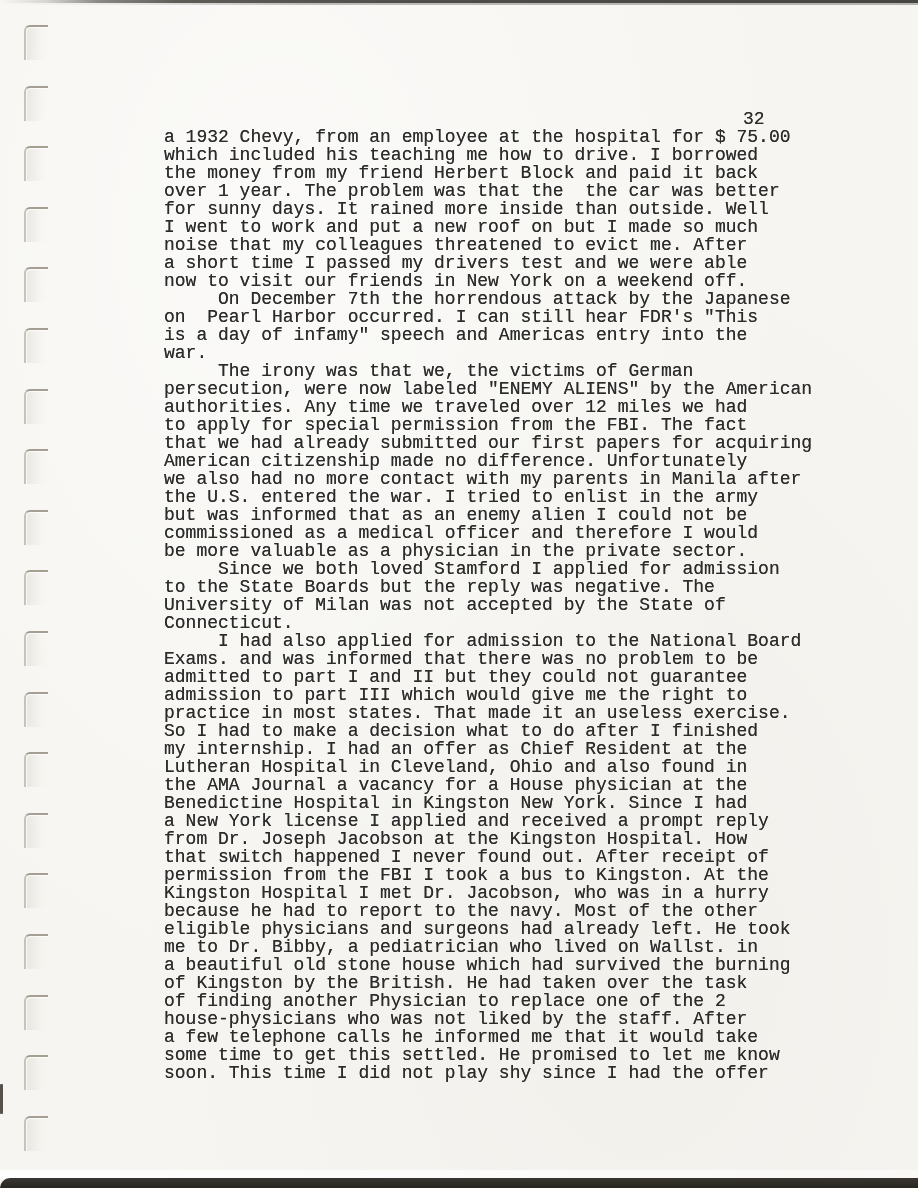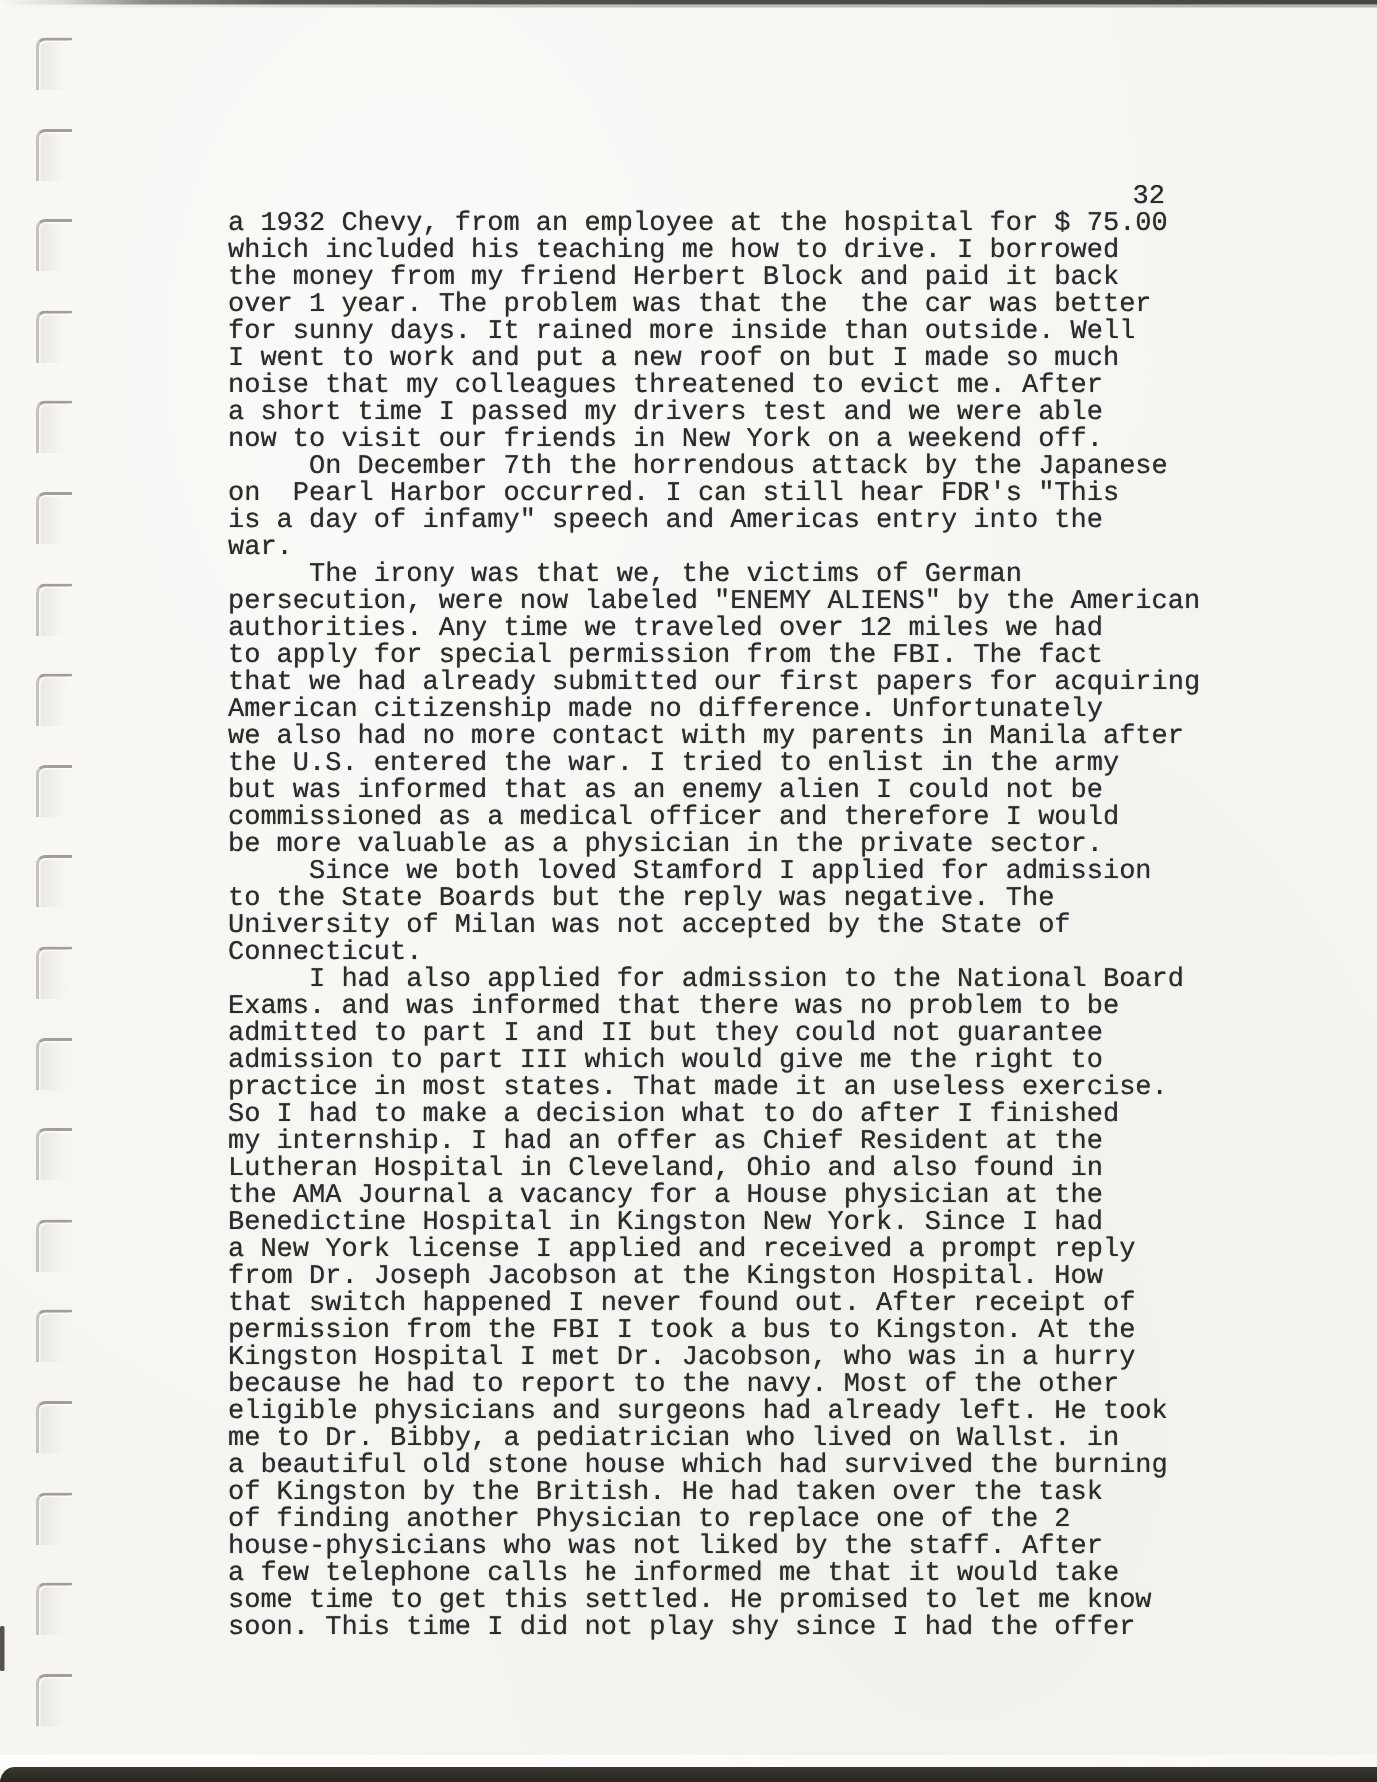--- a/index.html
+++ b/index.html
@@ -14,36 +14,36 @@
     height: 1188px;
     margin: 0 auto;
     background-color: #f6f5f1;
     background-image:
       radial-gradient(ellipse at 30% 20%, rgba(255,255,255,0.5), rgba(255,255,255,0) 60%),
       radial-gradient(ellipse at 70% 80%, rgba(210,205,195,0.12), rgba(210,205,195,0) 55%);
     overflow: hidden;
   }
   .typewriter {
     position: absolute;
-    margin: 12px;
+    margin: 0;
     font-family: "Liberation Mono", "DejaVu Sans Mono", monospace;
     font-size: 18px;
     line-height: 18px;
     letter-spacing: 0;
     color: #2b2b2b;
     white-space: pre;
     text-shadow: 0 0 0.6px rgba(43,43,43,0.75);
   }
   #page-number {
     top: 110px;
     left: 743px;
   }
   #body-text {
     top: 128px;
-    left: 140px;
+    left: 164px;
   }
   
   #scan-artifact-top-a {
     position: absolute;
     top: 0; left: 0;
     width: 918px; height: 3px;
     background: linear-gradient(to right,
       rgba(70,66,60,0) 0px,
       rgba(70,66,60,0.18) 45px,
       rgba(64,61,55,0.6) 100px,

